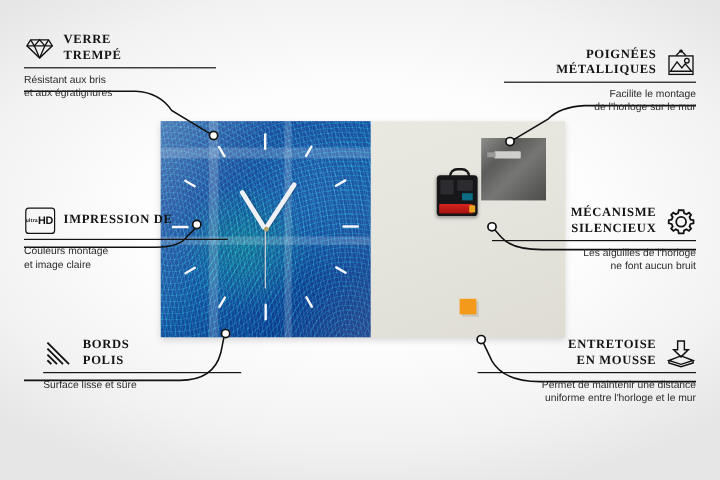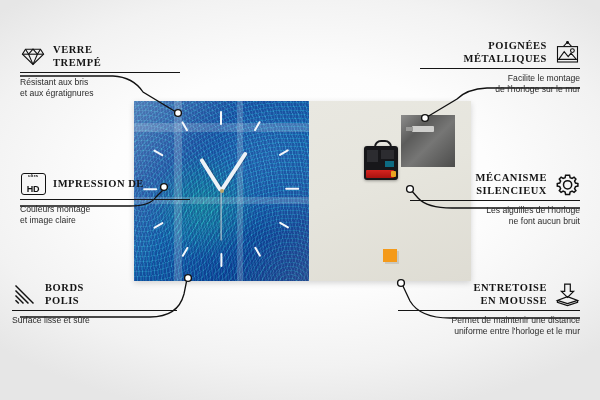--- a/index.html
+++ b/index.html
@@ -221,23 +221,22 @@
     line-height: 10.5px;
     color: #2a2a2a;
   }
 
   
   .hd-badge {
     width: 23px; height: 20px;
     border: 1.4px solid #111;
     border-radius: 3px;
     display: flex;
-    flex-direction: column;
     align-items: center;
-    justify-content: space-between;
+    justify-content: flex-start;
     line-height: 1;
   }
   .hd-ultra {
     font-family: "Liberation Sans", sans-serif;
     font-size: 4.2px;
     letter-spacing: .2px;
     font-weight: bold;
   }
   .hd-main {
     font-family: "Liberation Sans", sans-serif;
@@ -318,21 +317,21 @@
     <g fill="#ffffff" stroke="#111111" stroke-width="1.4">
       <circle cx="178" cy="113" r="3.4"></circle>
       <circle cx="164" cy="187" r="3.4"></circle>
       <circle cx="188" cy="278" r="3.4"></circle>
       <circle cx="425" cy="118" r="3.4"></circle>
       <circle cx="410" cy="189" r="3.4"></circle>
       <circle cx="401" cy="283" r="3.4"></circle>
     </g>
   </svg>
 
-  <div class="feature left" style="left:20px; top:44px; width:160px;">
+  <div class="feature left" style="left:20px; top:28px; width:160px;">
     <div class="f-head">
       <span class="f-icon">
         <svg width="24" height="19" viewBox="0 0 24 19" fill="none" stroke="#111" stroke-width="1.1">
           <path d="M4.5,2.2 H19.5 L22.6,7.2 L12,17.4 L1.4,7.2 Z"></path>
           <path d="M1.4,7.2 H22.6"></path>
           <path d="M4.5,2.2 L7.6,7.2 L12,17.4"></path>
           <path d="M19.5,2.2 L16.4,7.2 L12,17.4"></path>
           <path d="M7.6,7.2 L12,2.2 L16.4,7.2"></path>
         </svg>
       </span>
@@ -360,21 +359,21 @@
         <span>IMPRESSION DE</span><br>
       </span>
     </div>
     <div class="f-rule"></div>
     <div class="f-sub">
       <span>Couleurs montage</span><br>
       <span>et image claire</span>
     </div>
   </div>
 
-  <div class="feature left" style="left:12px; top:282px; width:165px;">
+  <div class="feature left" style="left:36px; top:282px; width:165px;">
     <div class="f-head">
       <span class="f-icon">
         <svg width="23" height="21" viewBox="0 0 23 21" fill="none" stroke="#111" stroke-width="1.5">
           <path d="M1.5,1.5 L19.5,19.5"></path>
           <path d="M1.5,6.5 L14.5,19.5"></path>
           <path d="M1.5,11.5 L9.5,19.5"></path>
           <path d="M1.5,16.2 L4.8,19.5"></path>
         </svg>
       </span>
       <span class="f-title">

